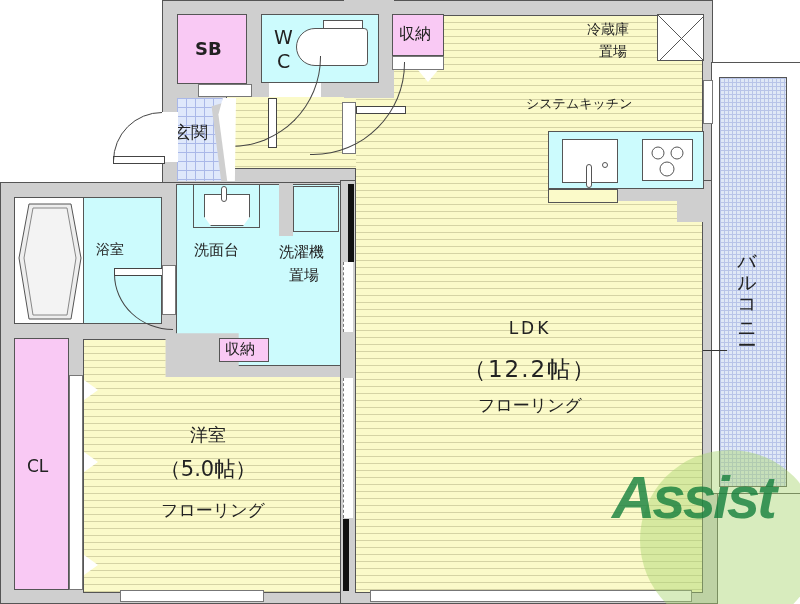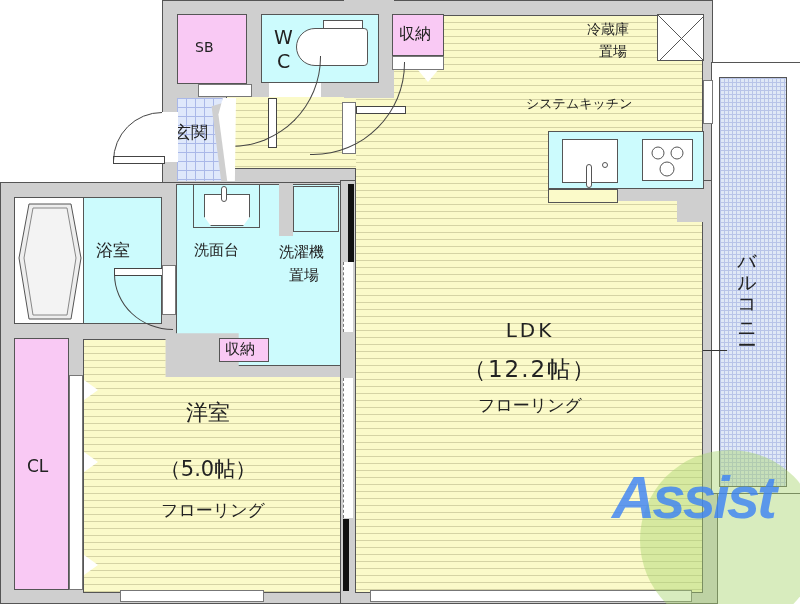--- a/index.html
+++ b/index.html
@@ -37,21 +37,21 @@
 <div class="label" style="left:738px;top:240px;font-size:19px;writing-mode:vertical-rl;letter-spacing:2px;">バルコニー</div>
 <div class="abs" style="left:695px;top:350px;width:32px;height:1px;background:#333;"></div>
 
 <div class="abs floor" style="left:355px;top:15px;width:348px;height:578px;border:1px solid #555;"></div>
 
 <div class="abs floor" style="left:226px;top:97px;width:130px;height:72px;border-left:1px solid #555;border-bottom:1px solid #555;"></div>
 
 <div class="abs wall" style="left:344px;top:0;width:50px;height:98px;"></div>
 
 <div class="abs storage" style="left:177px;top:14px;width:70px;height:70px;"></div>
-<div class="label" style="left:195px;top:40px;font-size:14px;">SB</div>
+<div class="label" style="left:195px;top:40px;font-size:18px;font-weight:bold;">SB</div>
 <div class="abs" style="left:198px;top:84px;width:54px;height:13px;background:#fff;border:1px solid #777;"></div>
 
 <div class="abs wet" style="left:261px;top:14px;width:118px;height:69px;border:1px solid #555;"></div>
 <div class="label" style="left:274px;top:28px;font-size:19px;">W</div>
 <div class="label" style="left:277px;top:52px;font-size:19px;">C</div>
 <div class="abs" style="left:323px;top:20px;width:40px;height:10px;background:#fff;border:1px solid #555;"></div>
 <div class="abs" style="left:296px;top:28px;width:72px;height:38px;background:#fff;border:1px solid #555;border-radius:20px 4px 4px 20px;"></div>
 <div class="abs" style="left:269px;top:83px;width:52px;height:14px;background:#fff;"></div>
 <div class="door-leaf" style="left:268px;top:98px;width:7px;height:48px;"></div>
 <div class="arc" style="left:224px;top:56px;width:96px;height:90px;border-radius:0 0 90px 0;border-top:none;border-left:none;"></div>
@@ -99,56 +99,56 @@
 <div class="door-leaf" style="left:113px;top:156px;width:50px;height:6px;"></div>
 <div class="arc" style="left:113px;top:112px;width:96px;height:96px;border-radius:50%;clip-path:inset(0 50% 50% 0);"></div>
 
 <div class="abs wet" style="left:14px;top:197px;width:148px;height:127px;border:1px solid #555;"></div>
 <div class="abs" style="left:14px;top:197px;width:70px;height:127px;background:#fff;border:1px solid #555;">
   <svg width="70" height="127">
       <path d="M14 6 L56 6 L66 60 L56 121 L14 121 L4 60 Z" fill="#eee" stroke="#555"></path>
       <path d="M18 10 L52 10 L61 60 L52 117 L18 117 L9 60 Z" fill="#f3f3f3" stroke="#888"></path>
     </svg>
 </div>
-<div class="label" style="left:96px;top:242px;font-size:17px;">浴室</div>
+<div class="label" style="left:96px;top:242px;font-size:14px;">浴室</div>
 <div class="door-leaf" style="left:114px;top:268px;width:58px;height:6px;"></div>
 <div class="arc" style="left:114px;top:218px;width:116px;height:110px;border-radius:50%;clip-path:inset(50% 50% 0 0);"></div>
 <div class="abs" style="left:162px;top:265px;width:14px;height:50px;background:#fff;border:1px solid #777;"></div>
 
 <div class="abs wet" style="left:176px;top:184px;width:165px;height:182px;border:1px solid #555;clip-path:polygon(0 0,100% 0,100% 100%,38% 100%,38% 82%,0 82%);"></div>
 <div class="abs" style="left:193px;top:184px;width:67px;height:44px;border:1px solid #555;background:#ccfbfd;"></div>
 <div class="abs" style="left:204px;top:194px;width:46px;height:32px;border:1px solid #555;background:#fff;clip-path:polygon(0 0,100% 0,100% 70%,85% 100%,15% 100%,0 70%);"></div>
 <div class="abs" style="left:221px;top:186px;width:6px;height:16px;border:1px solid #555;background:#fff;border-radius:3px;"></div>
 <div class="abs wall" style="left:279px;top:184px;width:14px;height:52px;"></div>
 <div class="abs" style="left:293px;top:186px;width:46px;height:46px;border:1px solid #555;background:#ccfbfd;"></div>
 <div class="label" style="left:194px;top:243px;font-size:15px;">洗面台</div>
 <div class="label" style="left:279px;top:245px;font-size:15px;">洗濯機</div>
 <div class="label" style="left:289px;top:268px;font-size:15px;">置場</div>
 <div class="abs storage" style="left:219px;top:338px;width:50px;height:24px;"></div>
 <div class="label" style="left:225px;top:342px;font-size:15px;">収納</div>
 
 <div class="abs floor" style="left:83px;top:339px;width:258px;height:254px;border:1px solid #555;clip-path:polygon(0 0,32% 0,32% 15%,100% 15%,100% 100%,0 100%);"></div>
-<div class="label center" style="left:178px;top:402px;font-size:22px;width:60px;text-align:center;">洋室</div>
+<div class="label center" style="left:178px;top:426px;font-size:18px;width:60px;text-align:center;">洋室</div>
 <div class="label center" style="left:138px;top:459px;font-size:21px;width:140px;">（5.0帖）</div>
 <div class="label center" style="left:128px;top:502px;font-size:17px;width:170px;">フローリング</div>
 
 <div class="abs storage" style="left:14px;top:338px;width:55px;height:252px;"></div>
 <div class="label" style="left:27px;top:458px;font-size:17px;">CL</div>
 <div class="abs" style="left:69px;top:375px;width:14px;height:215px;background:#fff;border:1px solid #777;"></div>
 <div class="abs" style="left:84px;top:380px;width:0;height:0;border-top:10px solid transparent;border-bottom:10px solid transparent;border-left:14px solid #fff;"></div>
 <div class="abs" style="left:84px;top:452px;width:0;height:0;border-top:10px solid transparent;border-bottom:10px solid transparent;border-left:14px solid #fff;"></div>
 <div class="abs" style="left:84px;top:555px;width:0;height:0;border-top:10px solid transparent;border-bottom:10px solid transparent;border-left:14px solid #fff;"></div>
 
 <div class="win" style="left:120px;top:590px;width:142px;height:10px;"></div>
 <div class="win" style="left:370px;top:590px;width:320px;height:10px;"></div>
 
 <div class="blackbar" style="left:348px;top:184px;width:6px;height:78px;"></div>
 <div class="abs" style="left:343px;top:262px;width:10px;height:70px;background:#fff;border-left:1px dashed #777;"></div>
 <div class="abs" style="left:343px;top:378px;width:10px;height:70px;background:#fff;border-left:1px dashed #777;"></div>
 <div class="abs" style="left:343px;top:448px;width:10px;height:70px;background:#fff;border-left:1px dashed #777;"></div>
 <div class="blackbar" style="left:343px;top:519px;width:6px;height:72px;"></div>
 
-<div class="label center" style="left:470px;top:320px;font-size:20px;width:120px;letter-spacing:3px;">LDK</div>
+<div class="label center" style="left:470px;top:320px;font-size:17px;width:120px;letter-spacing:3px;">LDK</div>
 <div class="label center" style="left:440px;top:358px;font-size:23px;width:180px;letter-spacing:2px;">（12.2帖）</div>
 <div class="label center" style="left:440px;top:397px;font-size:17px;width:180px;">フローリング</div>
 
 <div class="abs" style="left:640px;top:450px;width:180px;height:180px;border-radius:50%;background:#a8d46f;opacity:0.45;"></div>
-<div class="label" style="left:612px;top:468px;font-size:60px;font-weight:bold;font-style:italic;color:#3b82f6;opacity:0.8;letter-spacing:-3px;font-family:'Liberation Sans',sans-serif;text-align:center;">Assist</div>
+<div class="label" style="left:612px;top:468px;font-size:60px;font-weight:bold;font-style:italic;color:#15803d;opacity:0.8;letter-spacing:-3px;font-family:'Liberation Sans',sans-serif;text-align:center;">Assist</div>
 
 </body></html>

